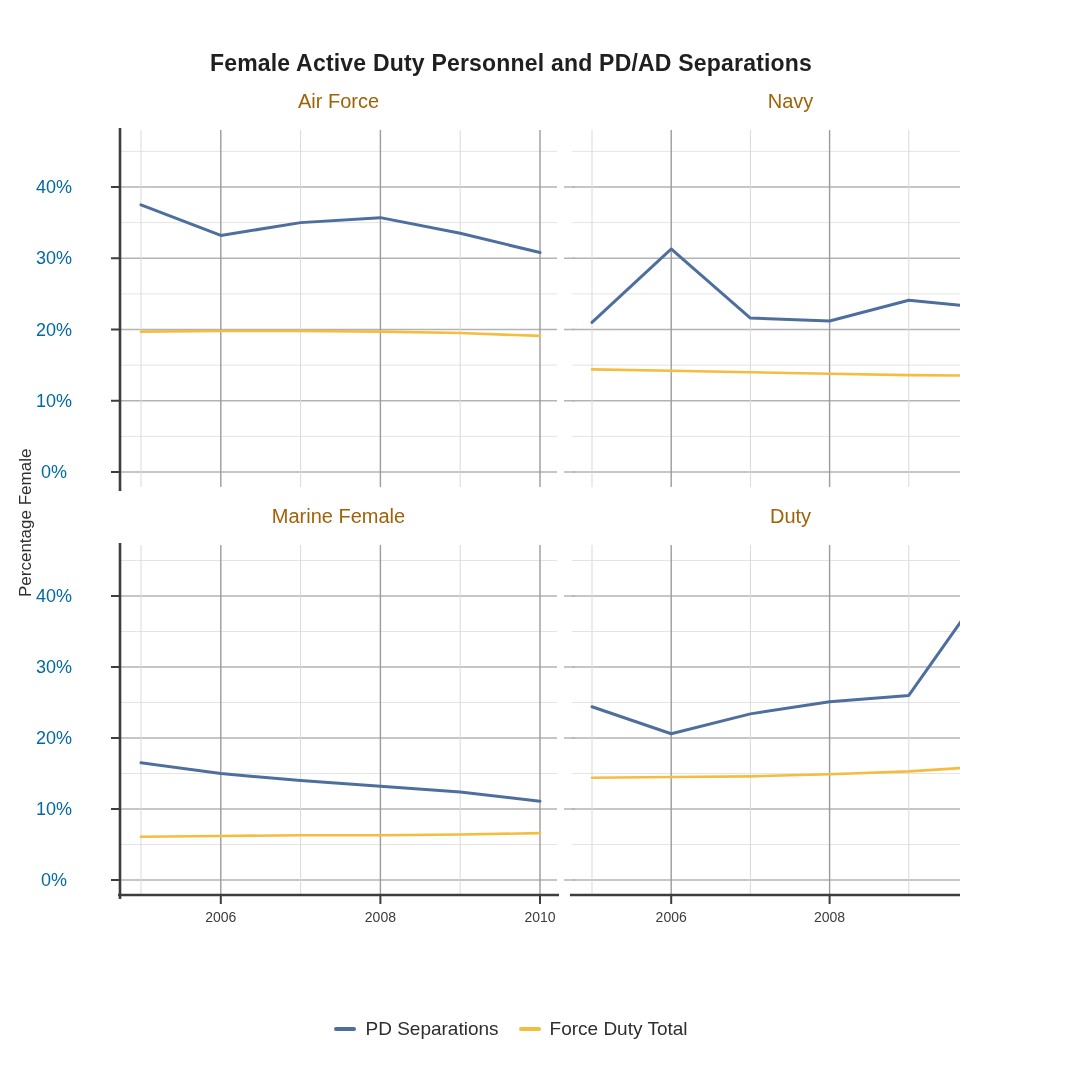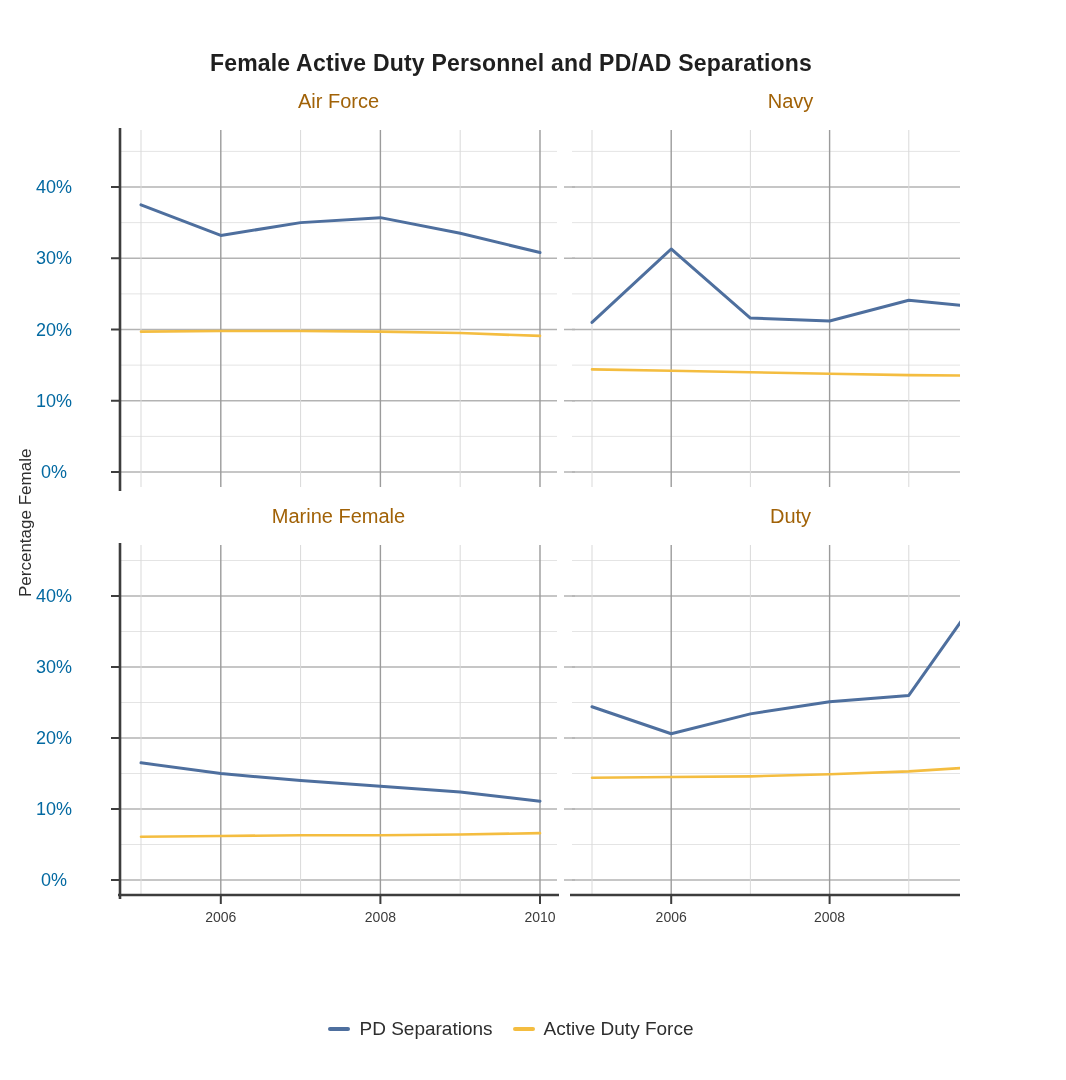--- a/index.html
+++ b/index.html
@@ -189,17 +189,17 @@
 
   <div class="y-axis-title">Percentage Female</div>
 
   <div class="legend">
     <div class="legend-item">
       <span class="legend-swatch" id="swatch-0" style="background: rgb(78, 111, 158);"></span>
       <span class="legend-label">PD Separations</span>
     </div>
     <div class="legend-item">
       <span class="legend-swatch" id="swatch-1" style="background: rgb(244, 189, 64);"></span>
-      <span class="legend-label">Active Duty Force</span>
+      <span class="legend-label">Force Duty Total</span>
     </div>
   </div>
 
 </div>
 
 </body></html>

